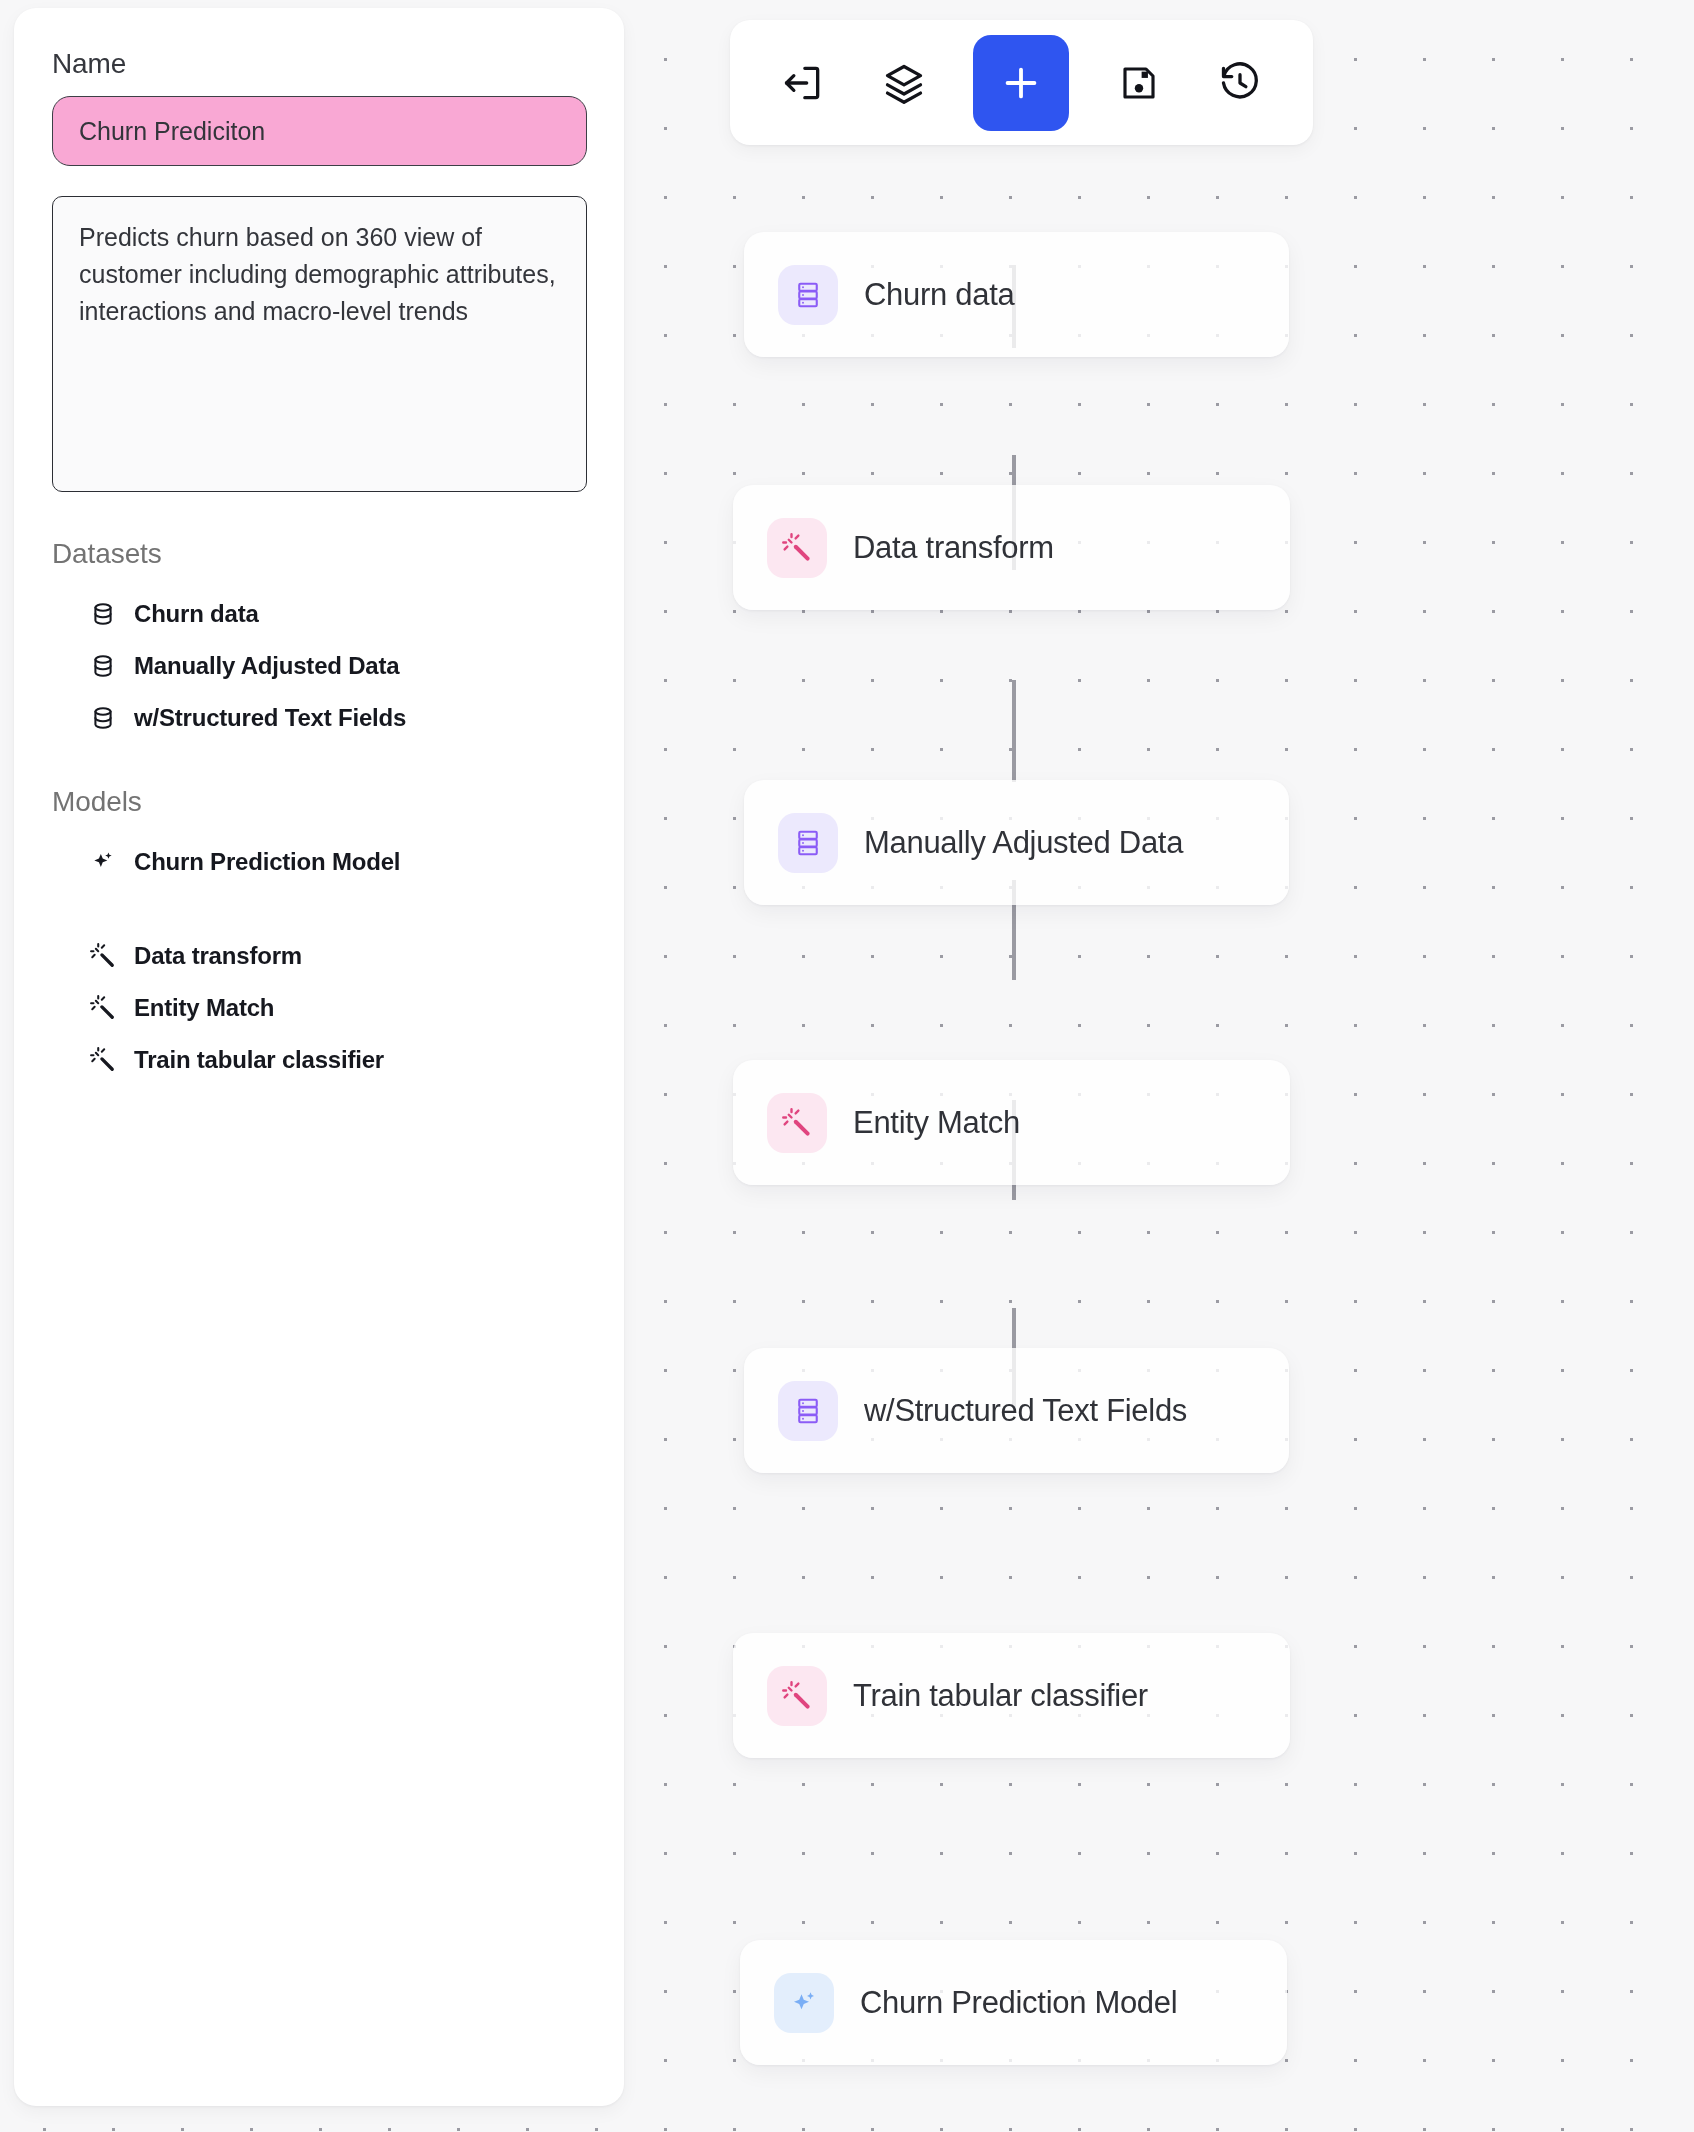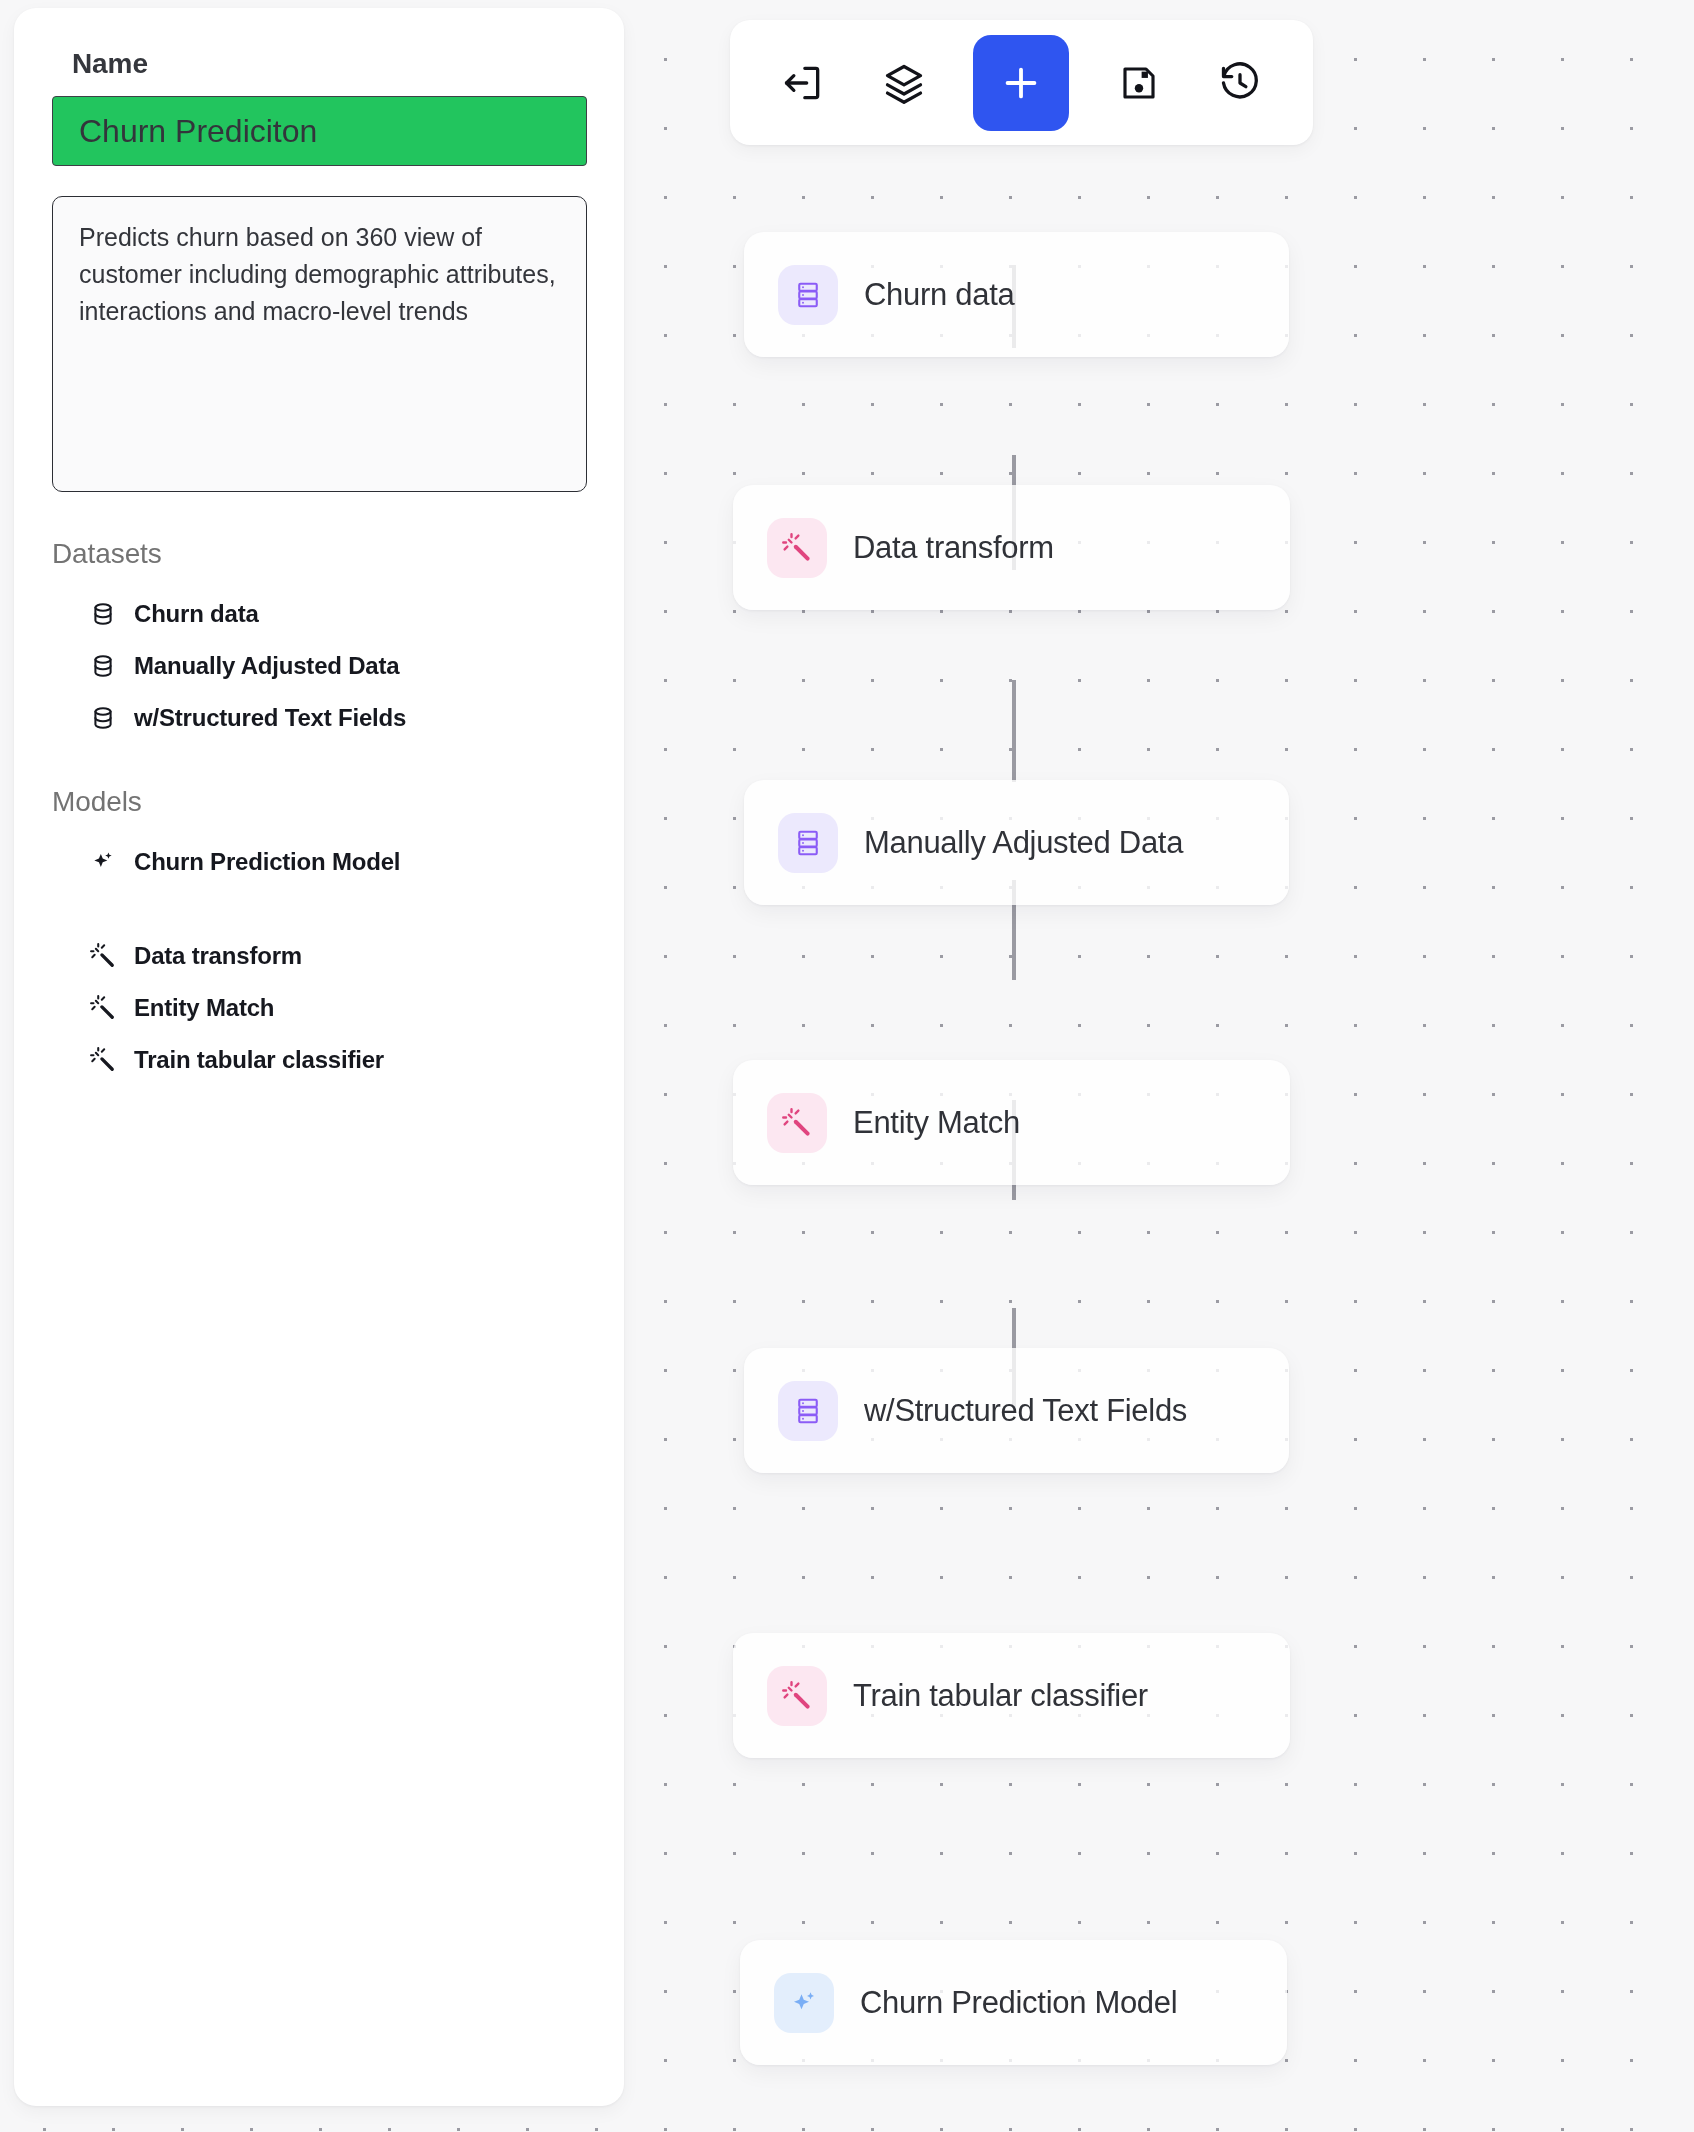--- a/index.html
+++ b/index.html
@@ -37,35 +37,34 @@
     font-weight: 400;
     color: #2f3136;
     letter-spacing: -0.2px;
     padding-bottom: 26px;
     border-bottom: 1.5px solid #e9e9ef;
     margin-bottom: 28px;
   }
 
   .field-label {
     font-size: 28px;
-    font-weight: 700;
+    font-weight: 400;
     color: #35373d;
     margin-bottom: 16px;
     letter-spacing: -0.1px;
-    margin-left: 20px;
   }
 
   .name-input {
     width: 535px;
     height: 70px;
     border: 1.6px solid #3d3f46;
-    border-radius: 4px;
-    background: #22c55e;
+    border-radius: 18px;
+    background: #f9a8d4;
     font-family: "Liberation Sans", sans-serif;
-    font-size: 32px;
+    font-size: 25px;
     color: #33353b;
     padding: 0 26px;
     outline: none;
     display: block;
     margin-bottom: 30px;
   }
 
   .desc-box {
     width: 535px;
     height: 296px;

